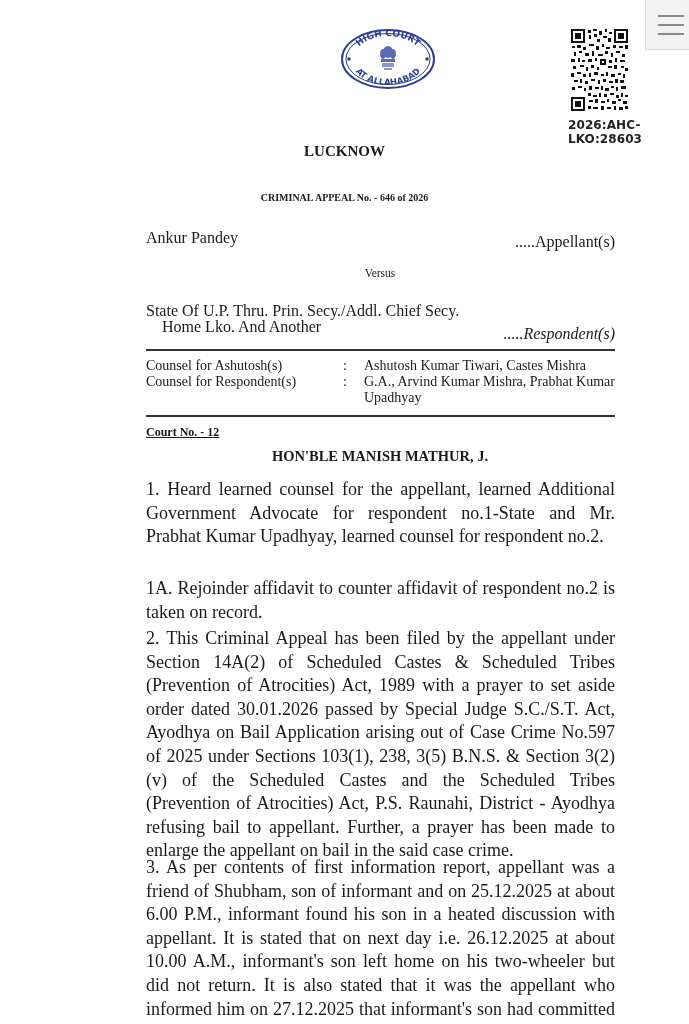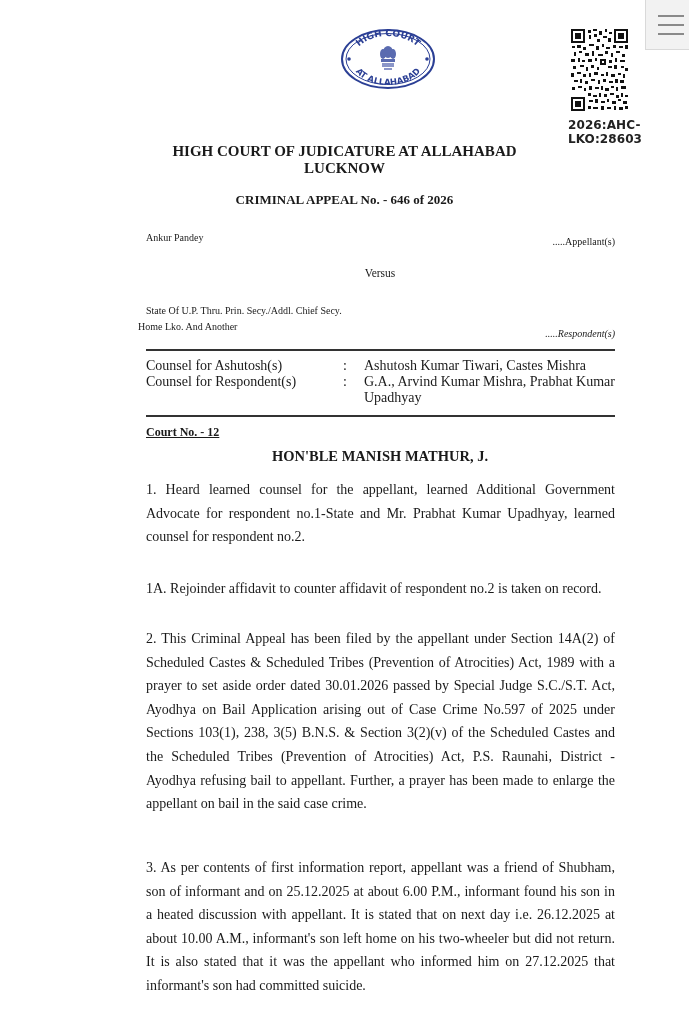--- a/index.html
+++ b/index.html
@@ -22,37 +22,37 @@
     .qr-id {
       position: absolute; left: 568px; top: 118px; font-family: "DejaVu Sans", sans-serif;
       font-size: 12px; font-weight: bold; color: #222; letter-spacing: 0.1px;
     }
     .title {
       position: absolute; left: 0; width: 689px; top: 143px; text-align: center;
       font-weight: bold; font-size: 15px; line-height: 17px;
     }
     .appeal-no {
       position: absolute; left: 0; width: 689px; top: 192px; text-align: center;
-      font-weight: bold; font-size: 13px;
-    }
-    .party { position: absolute; font-size: 10px; line-height: 16px; }
+      font-weight: bold; font-size: 10px;
+    }
+    .party { position: absolute; font-size: 16px; line-height: 16px; }
     .versus { position: absolute; left: 0; width: 760px; top: 267px; text-align: center; font-size: 11.5px; }
     .rule { position: absolute; left: 146px; width: 469px; height: 2px; background: #333; }
     .counsel-row { position: absolute; left: 146px; width: 469px; font-size: 14px; line-height: 16px; }
     .counsel-row .lbl { position: absolute; left: 0; top: 0; }
     .counsel-row .colon { position: absolute; left: 197px; top: 0; }
     .counsel-row .val { position: absolute; left: 218px; top: 0; width: 251px; text-align: justify; text-align-last: left; }
     .court-no {
       position: absolute; left: 146px; top: 425px; font-weight: bold; font-size: 12px; text-decoration: underline;
     }
     .judge {
       position: absolute; left: 0; width: 760px; top: 448px; text-align: center; font-weight: bold; font-size: 14.5px;
     }
     .para {
-      position: absolute; left: 146px; width: 469px; font-size: 14px; line-height: 23.6px;
+      position: absolute; left: 146px; width: 469px; font-size: 18px; line-height: 23.6px;
       text-align: justify; margin: 0;
     }
   </style>
 </head>
 <body>
 
 <div class="menu-btn">
   <span style="top:15px"></span>
   <span style="top:24px"></span>
   <span style="top:33px"></span>
@@ -197,30 +197,29 @@
         <rect x="36" y="78" width="4" height="2"></rect>
         <rect x="43" y="77" width="2" height="4"></rect>
       <rect x="48" y="78" width="4" height="3"></rect>
         <rect x="54" y="77" width="3" height="3"></rect>
     </g>
   </svg>
 </div>
 <div class="qr-id">2026:AHC-LKO:28603</div>
 
 <div class="title">
-  <div>HIGH COURT OF JUDICATURE AT ALLAHABAD</div>
   <div>LUCKNOW</div>
 </div>
 <div class="appeal-no">CRIMINAL APPEAL No. - 646 of 2026</div>
 
 <div class="party" style="left:146px; top:230px;">Ankur Pandey</div>
 <div class="party" style="right:74px; top:234px;">.....Appellant(s)</div>
 <div class="versus">Versus</div>
 <div class="party" style="left:146px; top:303px;text-align:center;">State Of U.P. Thru. Prin. Secy./Addl. Chief Secy.</div>
-<div class="party" style="left:138px; top:319px;">Home Lko. And Another</div>
+<div class="party" style="left:162px; top:319px;">Home Lko. And Another</div>
 <div class="party" style="right:74px; top:326px;font-style:italic;">.....Respondent(s)</div>
 
 <div class="rule" style="top:349px;"></div>
 <div class="counsel-row" style="top:358px;">
   <span class="lbl">Counsel for Ashutosh(s)</span>
   <span class="colon">:</span>
   <span class="val">Ashutosh Kumar Tiwari, Castes Mishra</span>
 </div>
 <div class="counsel-row" style="top:374px;">
   <span class="lbl">Counsel for Respondent(s)</span>

